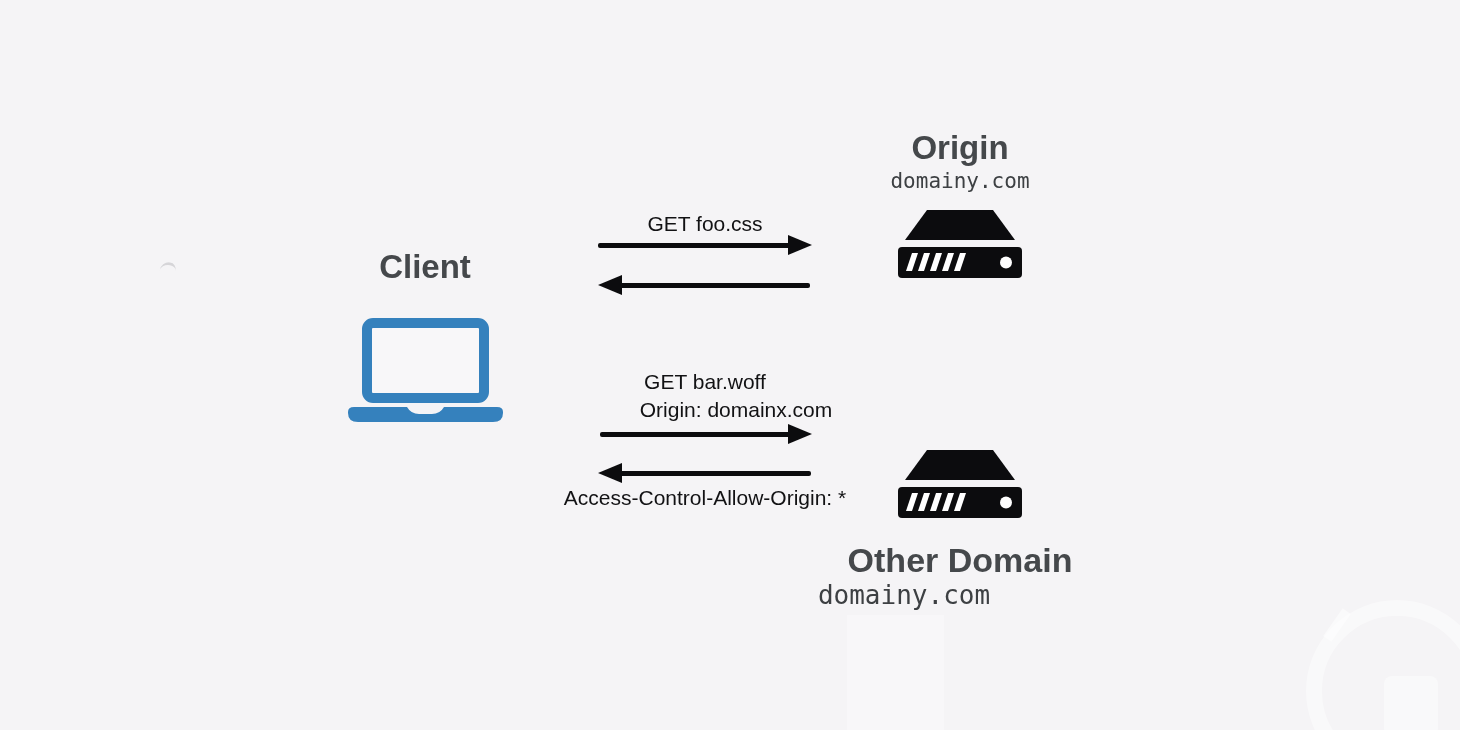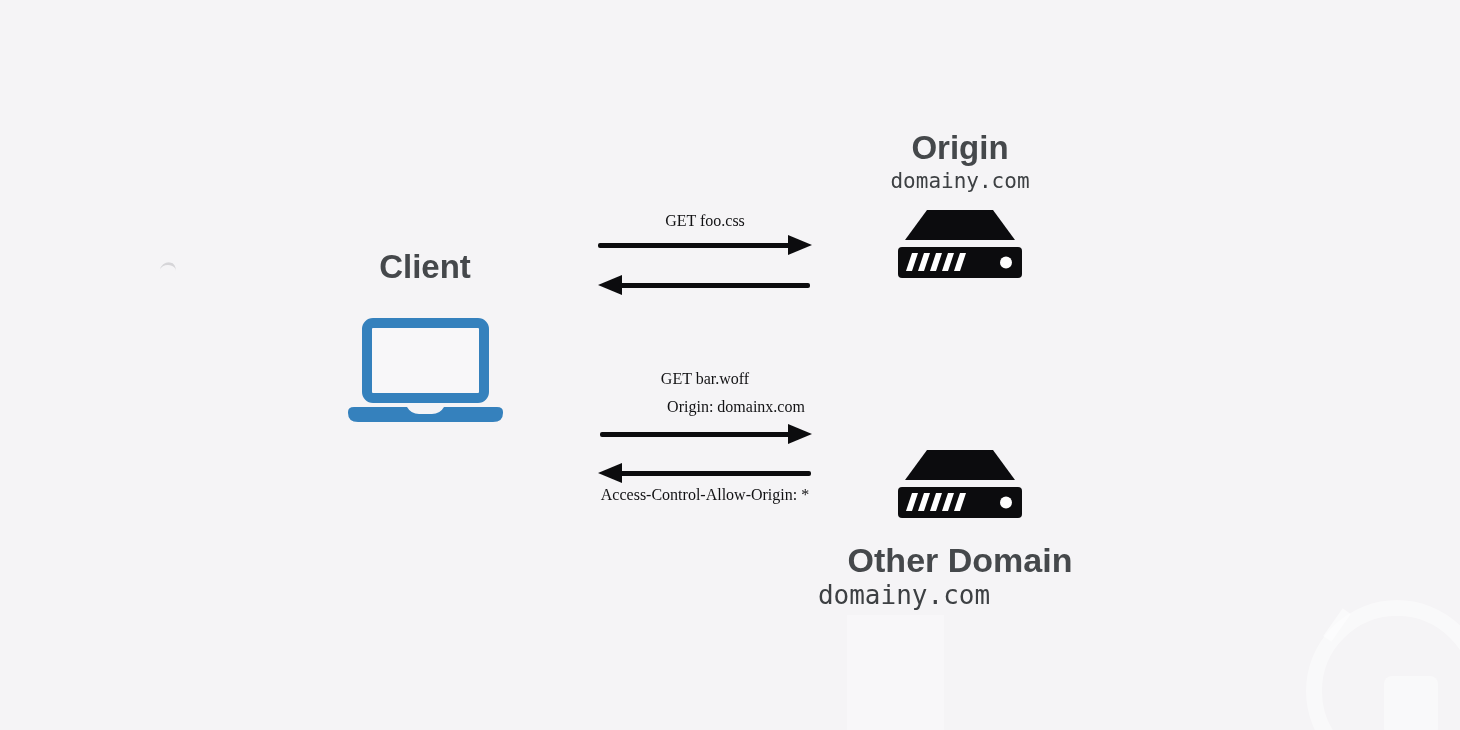--- a/index.html
+++ b/index.html
@@ -14,21 +14,21 @@
   html,body{margin:0;padding:0;}
   body{font-family:"Liberation Sans", sans-serif; background:#e9e9ea;}
   .canvas{
     position:relative; width:1460px; height:730px;
     background:var(--background); overflow:hidden;
   }
   .abs{position:absolute;}
   .center-x{transform:translateX(-50%);}
   .heading{color:var(--heading); font-weight:700; white-space:nowrap;text-align:center;}
   .domain{font-family:"DejaVu Sans Mono", monospace; color:var(--domain-gray); white-space:nowrap;}
-  .msg{color:#121214; font-size:16px; white-space:nowrap;font-family:Liberation Serif, serif;}
+  .msg{color:#121214; font-size:21px; white-space:nowrap;}
 
   
   .client-label{left:425px; top:248px; font-size:33px;}
   .laptop{left:348px; top:316px; width:155px; height:106px;}
 
   
   .origin-label{left:960px; top:129px; font-size:33px;}
   .origin-domain{left:960px; top:169px; font-size:21px;}
   .server1{left:898px; top:210px; width:124px; height:68px;}
 

